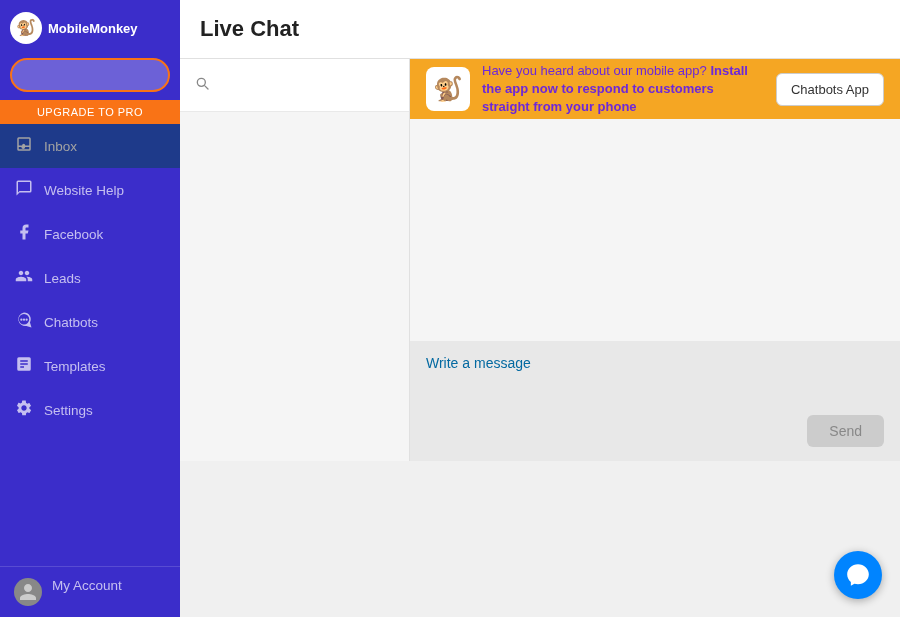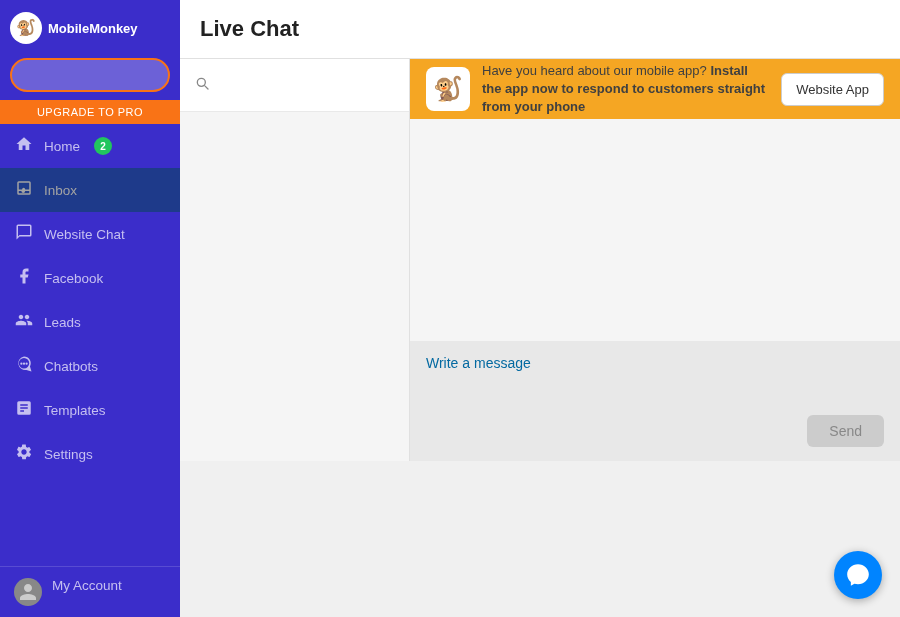--- a/index.html
+++ b/index.html
@@ -197,21 +197,21 @@
       border-radius: 8px;
       display: flex;
       align-items: center;
       justify-content: center;
       font-size: 24px;
       flex-shrink: 0;
     }
     .banner-text {
       flex: 1;
       font-size: 13px;
-      color: #404040;
+      color: #6d28d9;
       line-height: 1.4;
     }
     .banner-text strong { font-weight: 700; }
     .download-btn {
       background: white;
       border: 1.5px solid #ccc;
       border-radius: 6px;
       padding: 8px 14px;
       font-size: 13px;
       font-weight: 500;
@@ -285,46 +285,37 @@
   </div>
 
   <div class="search-bar-wrapper">
     <div class="search-bar"></div>
   </div>
 
   <div class="upgrade-btn">UPGRADE TO PRO</div>
 
   <div class="nav-items">
 
-    <div class="nav-item">
-      <span class="nav-icon">
-        <svg viewBox="0 0 24 24">
-            <path d="M10 20v-6h4v6h5v-8h3L12 3 2 12h3v8z"></path>
-          </svg>
-      </span>
-      <span class="nav-label">Home</span>
-      <span class="badge">2</span>
-    </div>
 
     <div class="nav-item active">
       <span class="nav-icon">
         <svg viewBox="0 0 24 24">
             <path d="M19 3H5a2 2 0 00-2 2v14a2 2 0 002 2h14a2 2 0 002-2V5a2 2 0 00-2-2zm0 16H5v-3h3.5a2.5 2.5 0 005 0H19v3zm0-5h-5a.5.5 0 01-.5-.5 2 2 0 00-4 0 .5.5 0 01-.5.5H5V5h14v9z"></path>
           </svg>
       </span>
       <span class="nav-label">Inbox</span>
     </div>
 
     <div class="nav-item">
       <span class="nav-icon">
         <svg viewBox="0 0 24 24">
             <path d="M20 2H4a2 2 0 00-2 2v18l4-4h14a2 2 0 002-2V4a2 2 0 00-2-2zm0 14H6l-2 2V4h16v12z"></path>
           </svg>
       </span>
-      <span class="nav-label">Website Chat</span>
+      <span class="nav-label">Website Help</span>
     </div>
 
     <div class="nav-item">
       <span class="nav-icon">
         <svg viewBox="0 0 24 24">
             <path d="M18 2h-3a5 5 0 00-5 5v3H7v4h3v8h4v-8h3l1-4h-4V7a1 1 0 011-1h3z"></path>
           </svg>
       </span>
       <span class="nav-label">Facebook</span>
     </div>
@@ -399,21 +390,21 @@
       <div class="convo-messages"></div>
     </div>
 
     <div class="message-pane">
 
       <div class="notification-banner">
         <div class="banner-monkey">🐒</div>
         <div class="banner-text">
           <span>Have you heard about our mobile app? </span><strong>Install the app now to respond to customers straight from your phone</strong>
         </div>
-        <button class="download-btn">Website App</button>
+        <button class="download-btn">Chatbots App</button>
       </div>
 
       <div class="message-body"></div>
 
       <div class="message-input-area">
         <div class="message-placeholder">Write a message</div>
         <div class="send-row">
           <button class="send-btn">Send</button>
         </div>
       </div>

